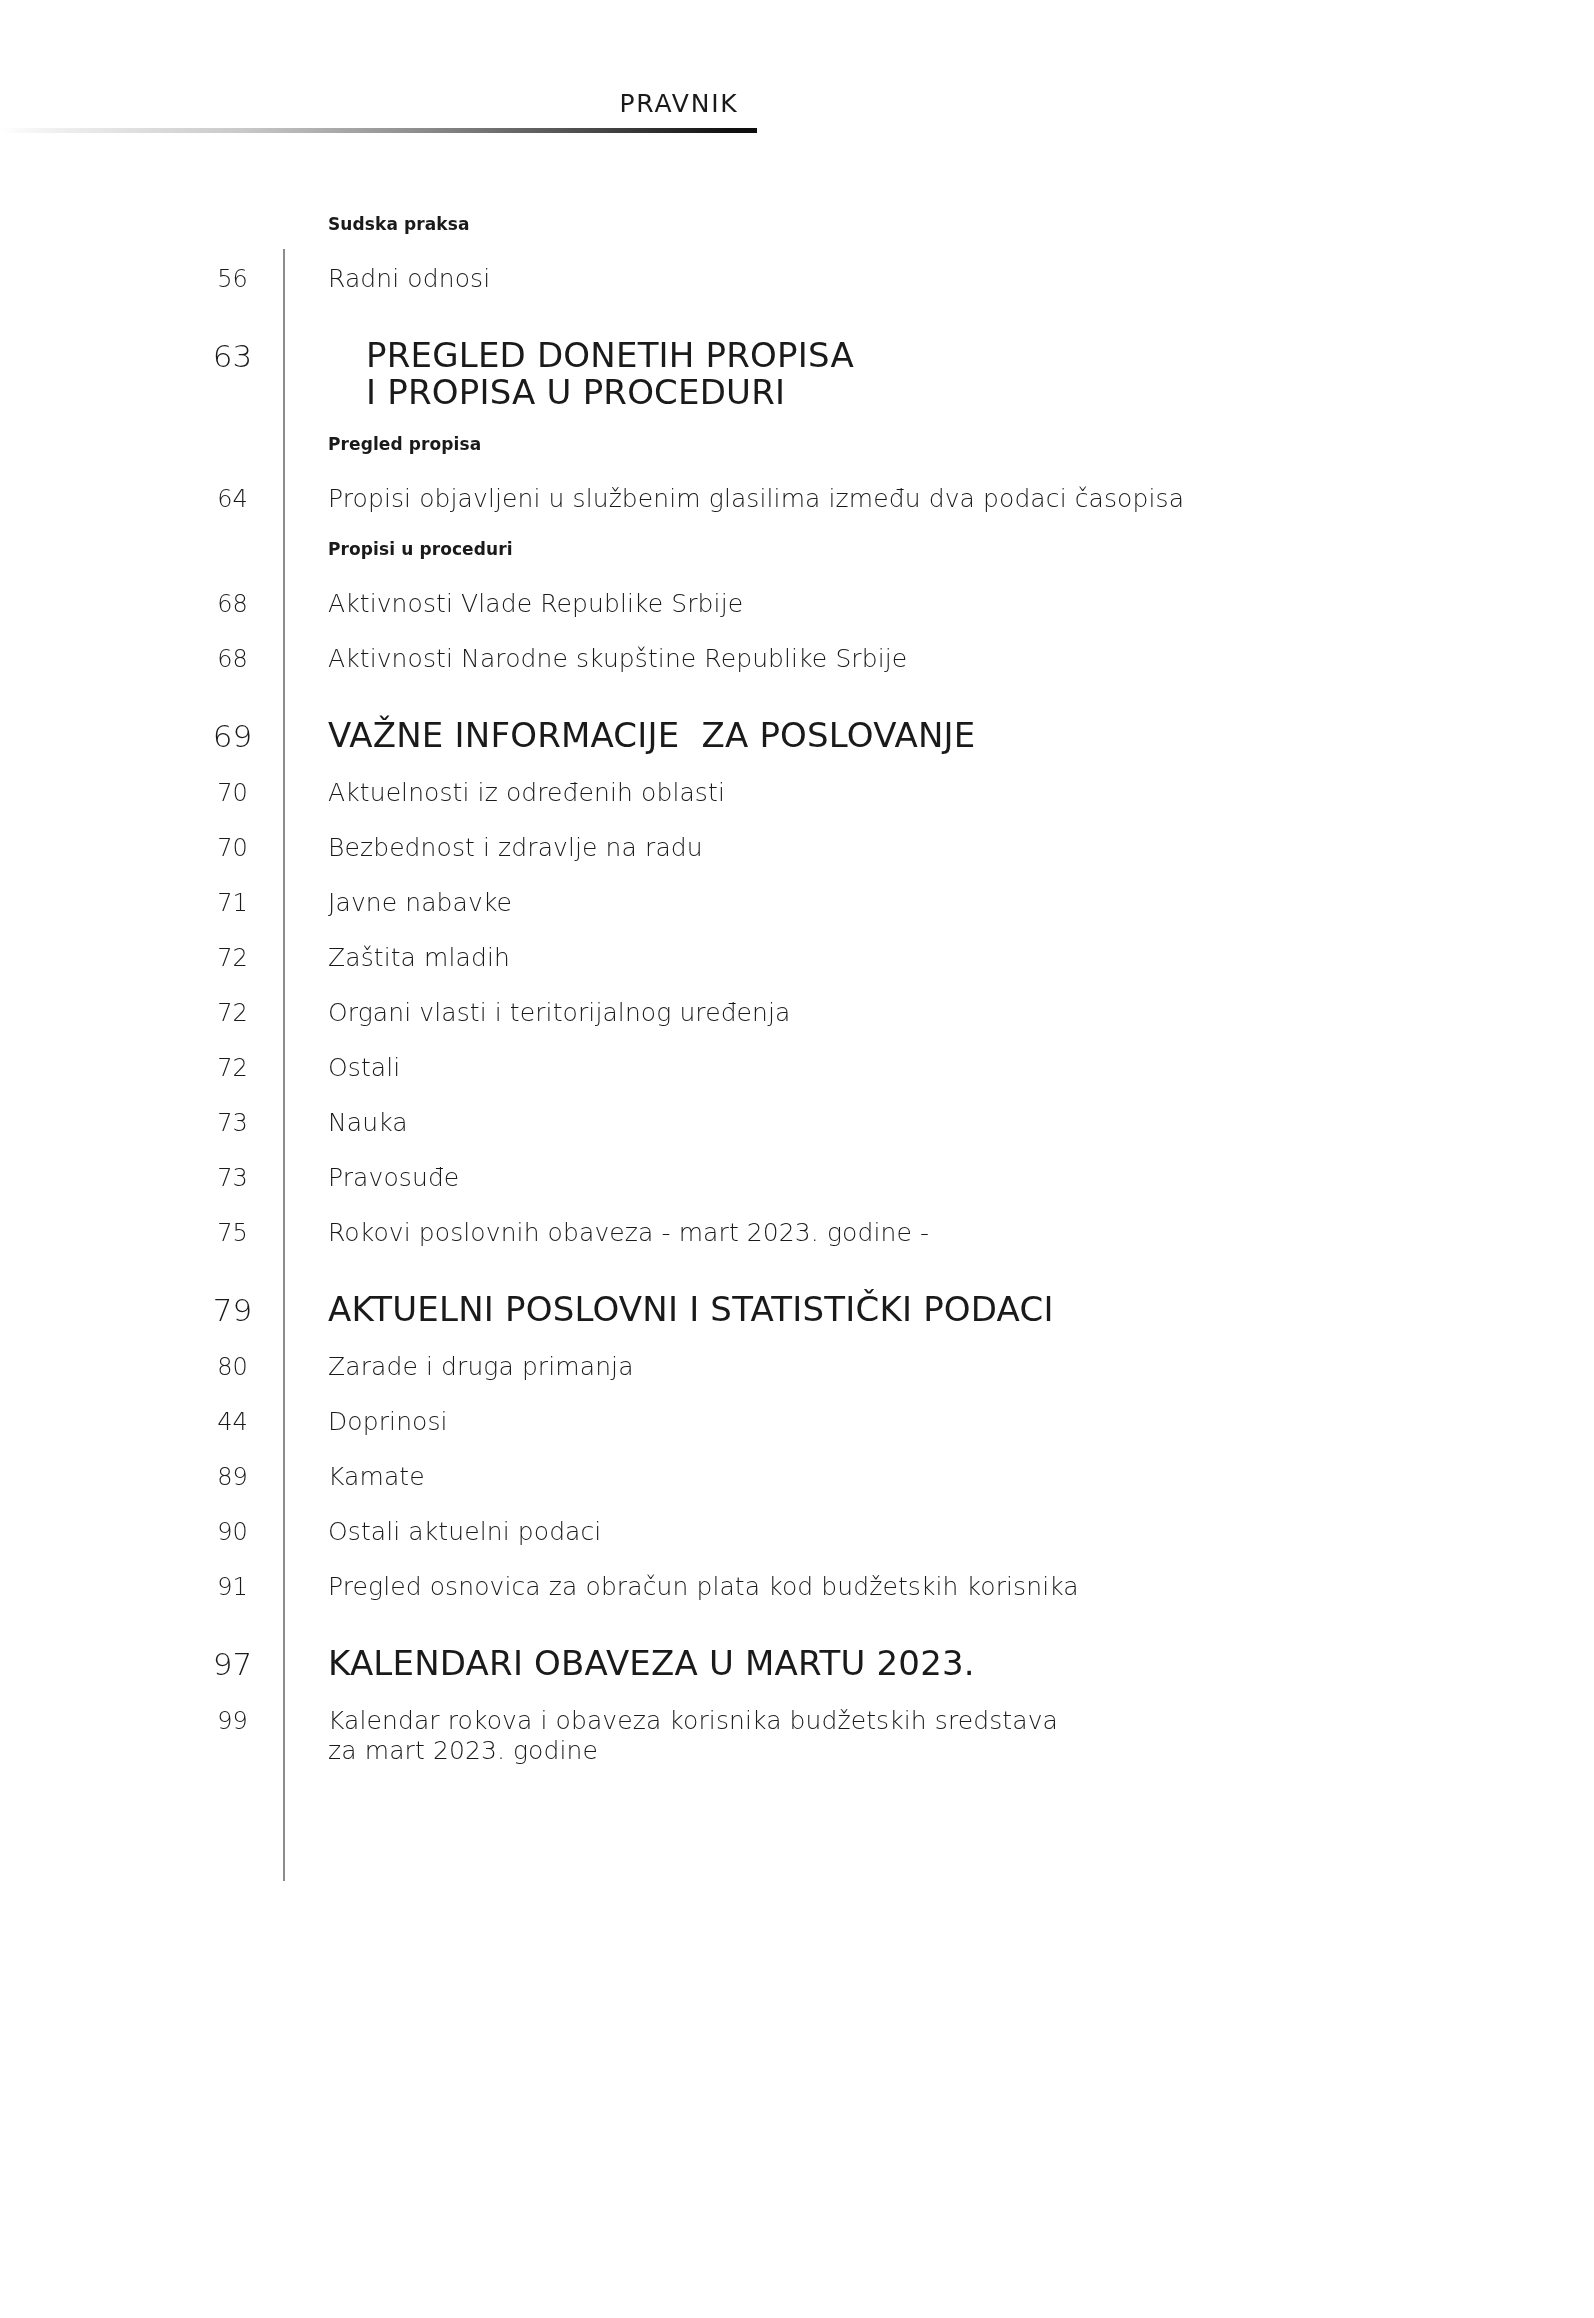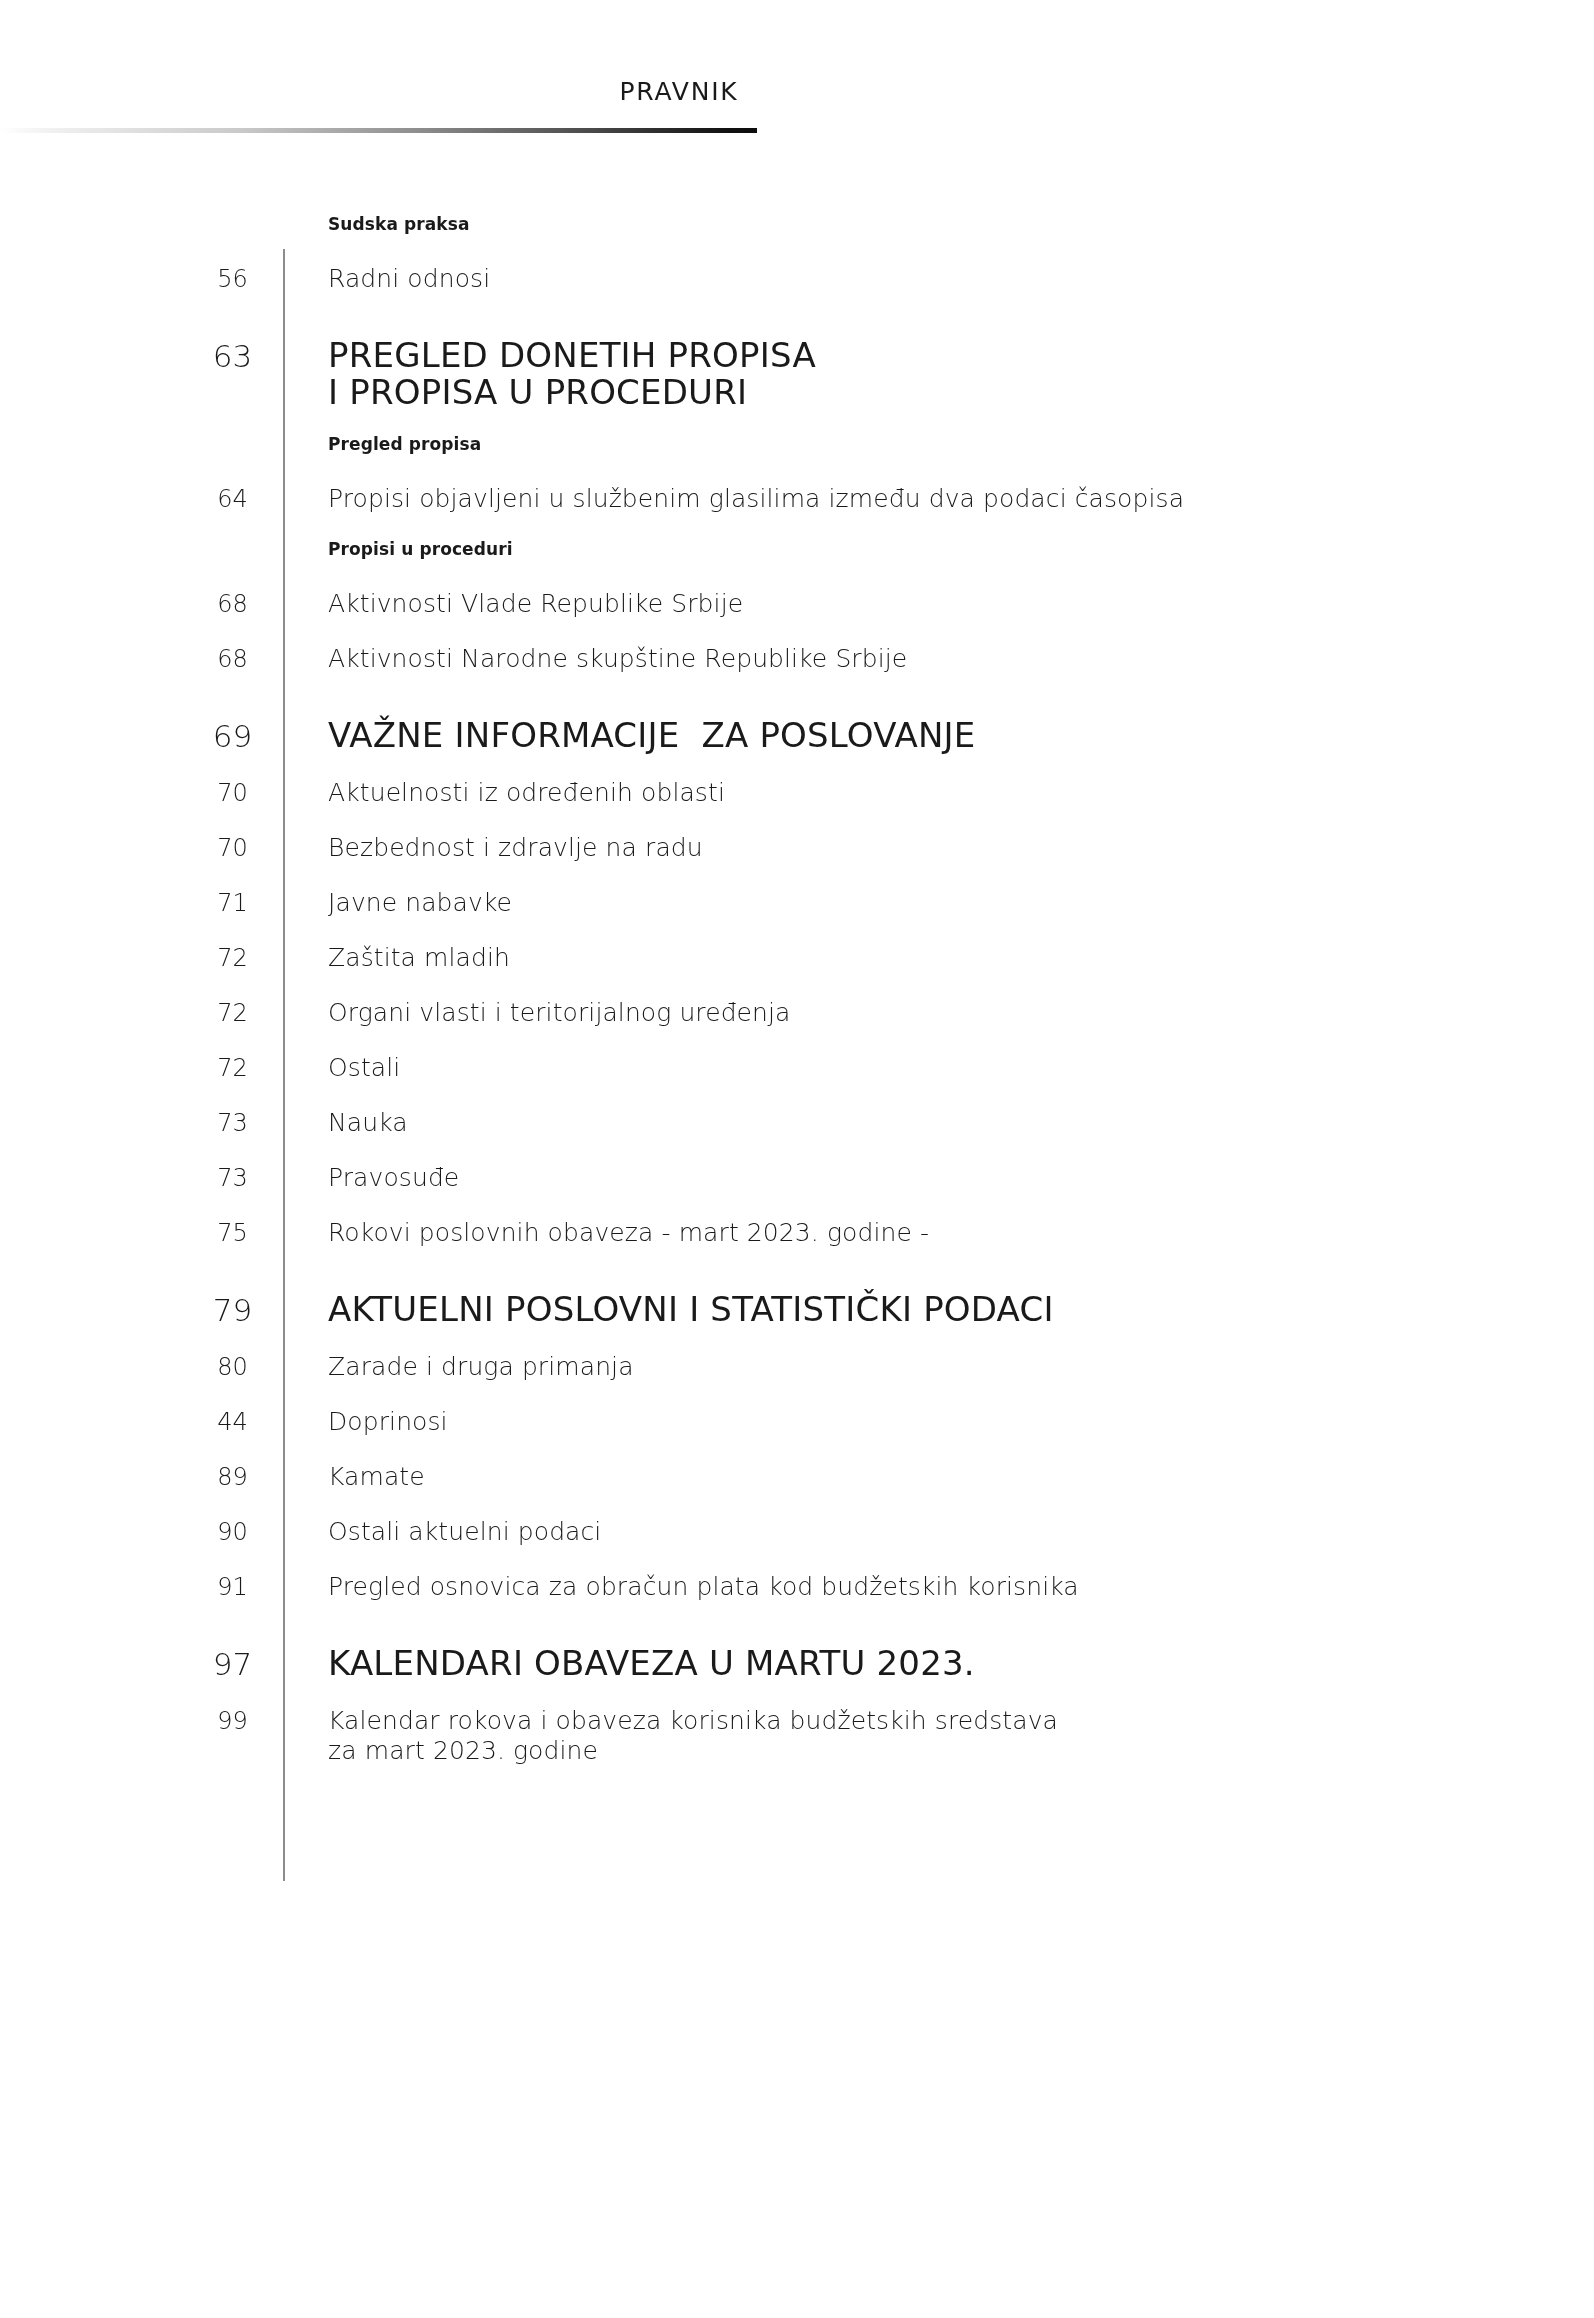--- a/index.html
+++ b/index.html
@@ -25,20 +25,21 @@
     width: 1358px;
     text-align: center;
   }
   .page-header .title {
     font-size: 25px;
     font-weight: 400;
     letter-spacing: 1.8px;
     color: #1a1a1a;
     line-height: 1;
     display: inline-block;
+    margin-top: 12px;
   }
   .header-rule {
     position: absolute;
     top: 128px;
     left: 0;
     width: 757px;
     height: 4.9px;
     background: linear-gradient(to right, #ffffff 0%, #f2f2f2 6%, #c9c9c9 32%, #8e8e8e 55%, #4a4a4a 78%, #111111 96%, #0d0d0d 100%);
   }
 
@@ -114,21 +115,21 @@
   .row.section .num {
     font-size: 31px;
     font-weight: 300;
   }
   .row.section .label {
     font-size: 34px;
     font-weight: 400;
     letter-spacing: 0.2px;
     line-height: 1.1;
   }
-  .row.section.two-line { height: 97px; }
+  .row.section.two-line { height: 97px; gap: 38px; }
 </style>
 </head>
 <body>
 
 <div class="page-header">
   <span class="title">PRAVNIK</span>
 </div>
 <div class="header-rule"></div>
 
 <div class="toc">

